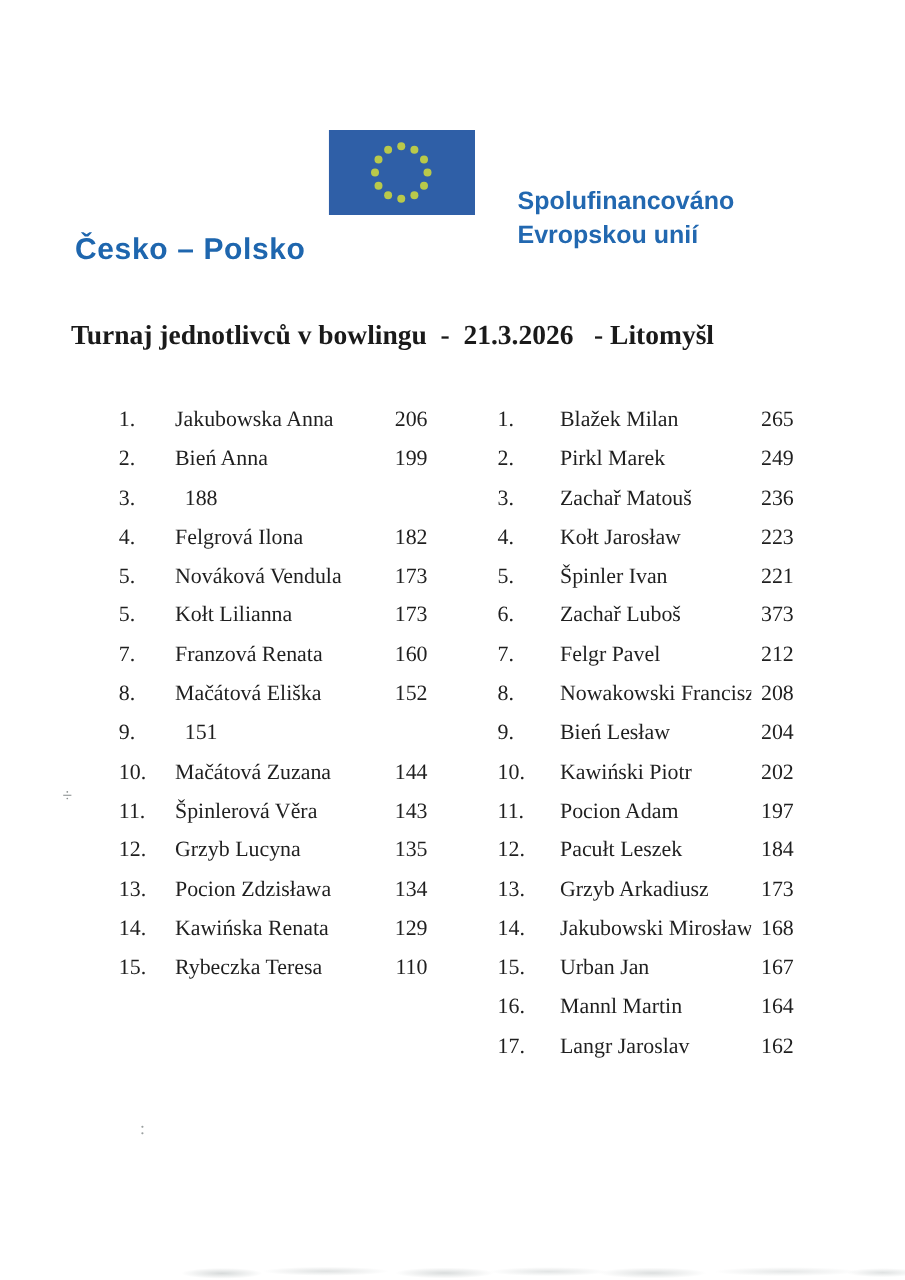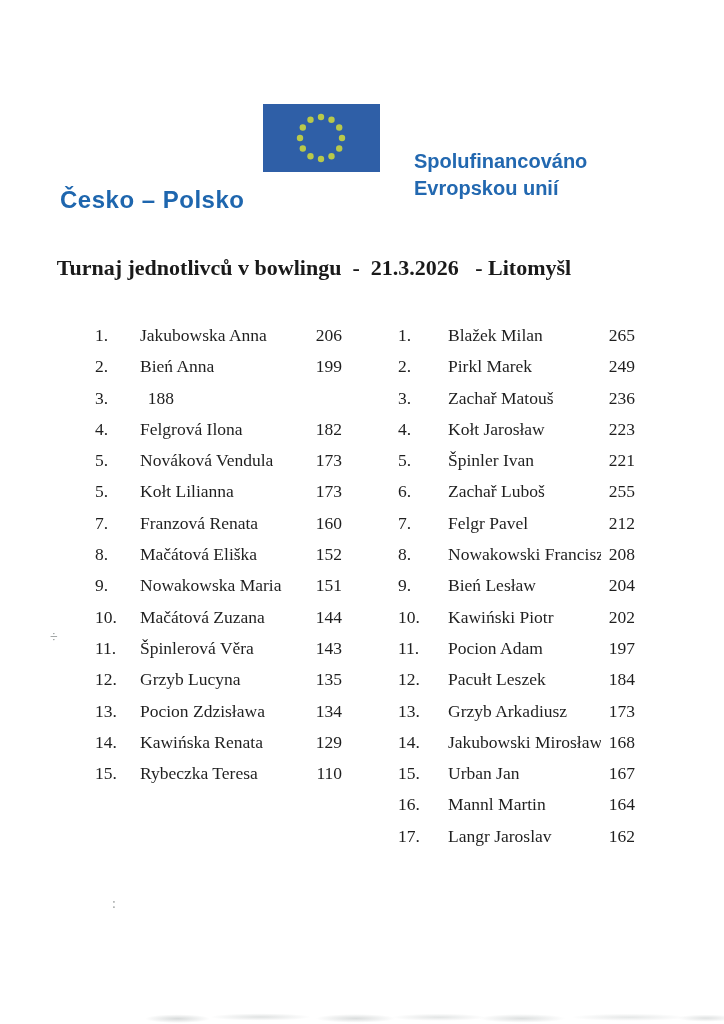--- a/index.html
+++ b/index.html
@@ -159,21 +159,20 @@
         <span class="name">Franzová Renata</span>
         <span class="score">160</span>
       </div>
       <div class="row">
         <span class="rank">8.</span>
         <span class="name">Mačátová Eliška</span>
         <span class="score">152</span>
       </div>
       <div class="row">
         <span class="rank">9.</span>
-        <span class="name">Nowakowska Maria</span>
         <span class="score">151</span>
       </div>
       <div class="row">
         <span class="rank">10.</span>
         <span class="name">Mačátová Zuzana</span>
         <span class="score">144</span>
       </div>
       <div class="row">
         <span class="rank">11.</span>
         <span class="name">Špinlerová Věra</span>
@@ -222,21 +221,21 @@
         <span class="score">223</span>
       </div>
       <div class="row">
         <span class="rank">5.</span>
         <span class="name">Špinler Ivan</span>
         <span class="score">221</span>
       </div>
       <div class="row">
         <span class="rank">6.</span>
         <span class="name">Zachař Luboš</span>
-        <span class="score">255</span>
+        <span class="score">373</span>
       </div>
       <div class="row">
         <span class="rank">7.</span>
         <span class="name">Felgr Pavel</span>
         <span class="score">212</span>
       </div>
       <div class="row">
         <span class="rank">8.</span>
         <span class="name">Nowakowski Franciszek</span>
         <span class="score">208</span>

